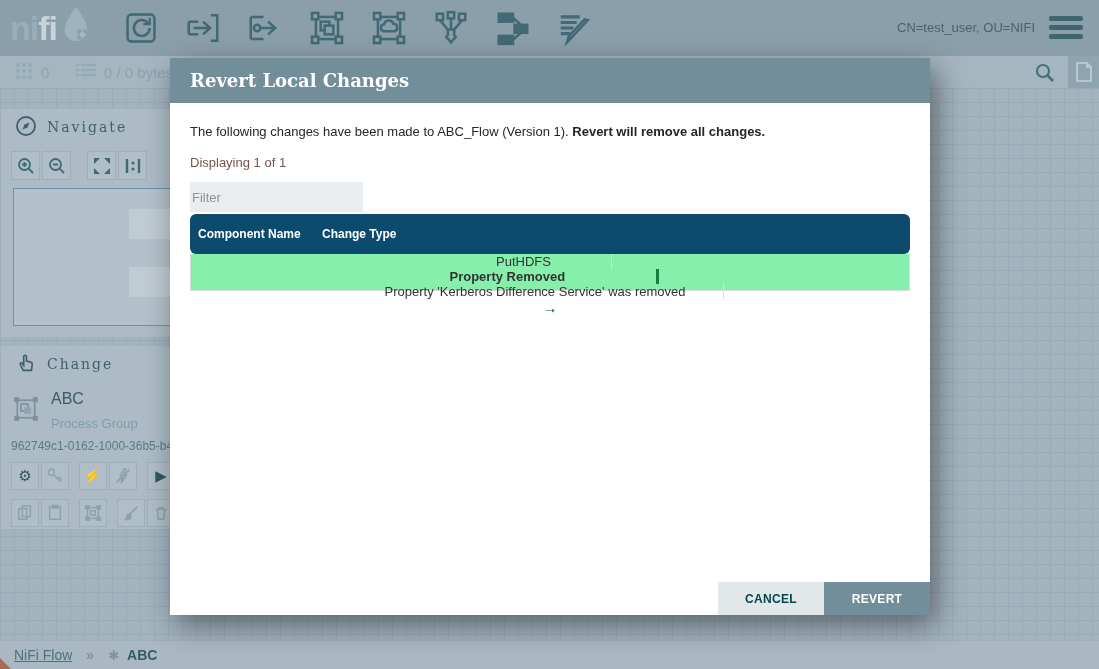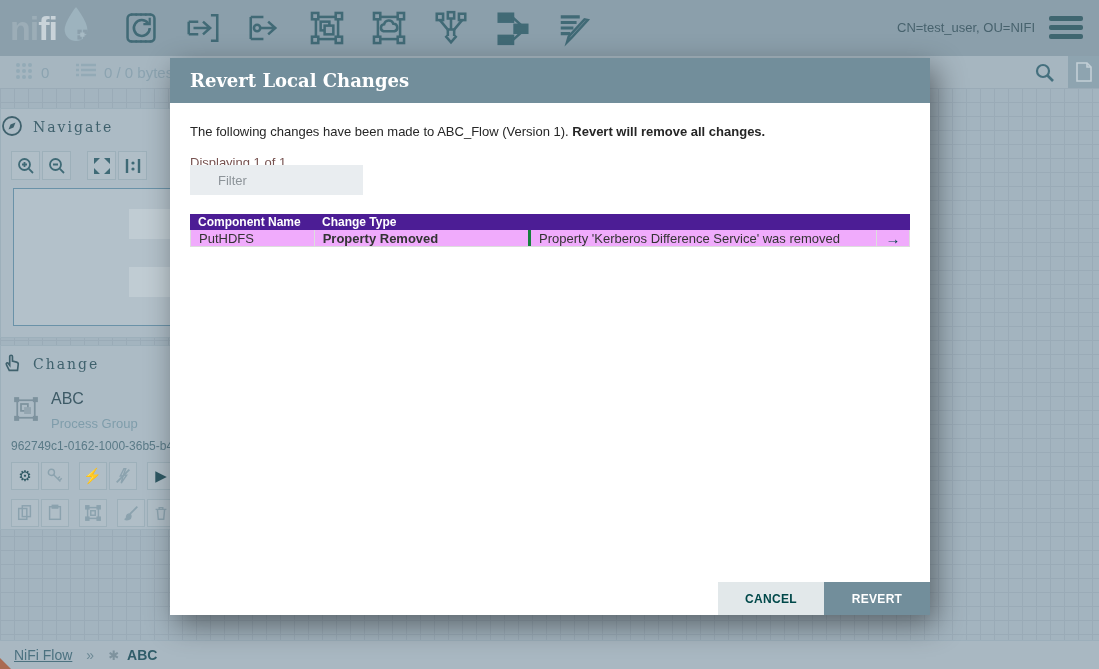--- a/index.html
+++ b/index.html
@@ -24,21 +24,21 @@
   .stat-icon svg { stroke:#93aab6; fill:#93aab6; }
   .searchbtn { position:absolute; right:42px; top:61px; width:24px; height:24px; cursor:pointer; }
   .docsquare { position:absolute; right:0; top:56px; width:31px; height:32px; background:#8ea4b0; display:flex; align-items:center; justify-content:center; cursor:pointer; }
 
   .canvas { position:absolute; left:0; top:88px; width:1099px; height:552px;
     background-color:#a3b4bf;
     background-image:linear-gradient(to right,#9aabb7 1px,transparent 1px),linear-gradient(to bottom,#9aabb7 1px,transparent 1px);
     background-size:14px 14px; }
 
   .panel { position:absolute; left:0; width:300px; background:#acbbc5; border:1px solid #9db0bb; }
-  .panel-head { display:flex; align-items:center; gap:10px; height:36px; 
+  .panel-head { display:flex; align-items:center; gap:10px; height:36px; padding-left:14px;
     font-family:"DejaVu Serif", serif; font-size:14px; letter-spacing:2px; color:#3f616d; }
   .navigate { top:108px; height:230px; }
   .navbtns { display:flex; gap:2px; padding-left:10px; margin-top:6px; }
   .sqbtn { width:29px; height:29px; border:1px solid #9db0ba; background:rgba(255,255,255,0.05);
     display:flex; align-items:center; justify-content:center; cursor:pointer; }
   .sqbtn svg { stroke:#3f6a76; fill:none; stroke-width:1.8; }
   .navbtns .gap { width:12px; }
   .minimap { position:absolute; left:12px; top:79px; width:276px; height:138px; background:#b3c1ca; border:1px solid #6a92a8; }
   .mini-rect { position:absolute; background:#c0ccd3; }
 
@@ -65,32 +65,32 @@
     border-left:11px solid #aa6a52; border-top:11px solid transparent; }
 
   
   .dialog { position:absolute; left:170px; top:58px; width:760px; height:557px; background:#ffffff;
     box-shadow:6px 10px 28px rgba(0,0,0,0.45); }
   .dlg-head { height:45px; background:#728e9b; color:#ffffff; display:flex; align-items:center; padding-left:20px;
     font-family:"DejaVu Serif", serif; font-weight:bold; font-size:18px; }
   .dlg-msg { position:absolute; left:20px; top:66px; font-size:13px; color:#262626; }
   .dlg-msg b { font-weight:bold; }
   .dlg-displaying { position:absolute; left:20px; top:97px; font-size:13px; color:#775351; }
-  .dlg-filter { position:absolute; left:20px; top:107px; width:173px; height:30px; background:#e9edf0; border:none;
-    padding-left:28px; font-size:13px; font-family:"Liberation Sans", sans-serif; color:#333; }
+  .dlg-filter { position:absolute; left:20px; top:124px; width:173px; height:30px; background:#e9edf0; border:none;
+    padding-left:2px; font-size:13px; font-family:"Liberation Sans", sans-serif; color:#333; }
   .dlg-filter::placeholder { color:#8d9499; }
 
   .tbl { position:absolute; left:20px; top:156px; width:720px; font-size:13px; }
-  .tbl-head { display:flex; background:#4c1d95; color:#ffffff; height:16px; align-items:center; font-size:12px; font-weight:bold; }
+  .tbl-head { display:flex; background:#0c4a6e; color:#ffffff; height:40px; align-items:center; font-size:12px; font-weight:bold;border-radius:6px; }
   .tbl-head .c1 { width:124px; padding-left:8px; }
   .tbl-head .c2 { width:217px; padding-left:8px; }
   .tbl-head .c3 { width:347px; padding-left:8px; font-style:italic; cursor:pointer; }
   .tbl-head .c4 { width:32px; }
   .sort-ind { font-style:normal; font-size:8px; color:#b6c6ce; margin-left:5px; vertical-align:1px; }
-  .tbl-row { display:flex; height:17px; align-items:center; background:#f0abfc; border:1px solid #ddd; border-top:none; color:#333; }
+  .tbl-row { display:flex; height:37px; align-items:center; background:#86efac; border:1px solid #ddd; border-top:none; color:#333;flex-direction:column; }
   .tbl-row .c1 { width:124px; padding-left:8px; height:100%; display:flex; align-items:center; border-right:1px solid #ddd; }
   .tbl-row .c2 { width:217px; padding-left:8px; height:100%; display:flex; align-items:center; border-right:3px solid #15803d;font-weight:bold; }
   .tbl-row .c3 { width:347px; padding-left:8px; height:100%; display:flex; align-items:center; border-right:1px solid #ddd; }
   .tbl-row .c4 { width:32px; display:flex; justify-content:center; }
   .goto { color:#06484b; font-weight:bold; cursor:pointer; font-size:15px; }
 
   .dlg-buttons { position:absolute; right:0; bottom:0; display:flex; }
   .btn { width:106px; height:33px; border:none; font-family:"Liberation Sans", sans-serif; font-size:12px; font-weight:bold;
     cursor:pointer; letter-spacing:0.3px; }
   .btn-cancel { background:#e2e8ea; color:#004849; }

